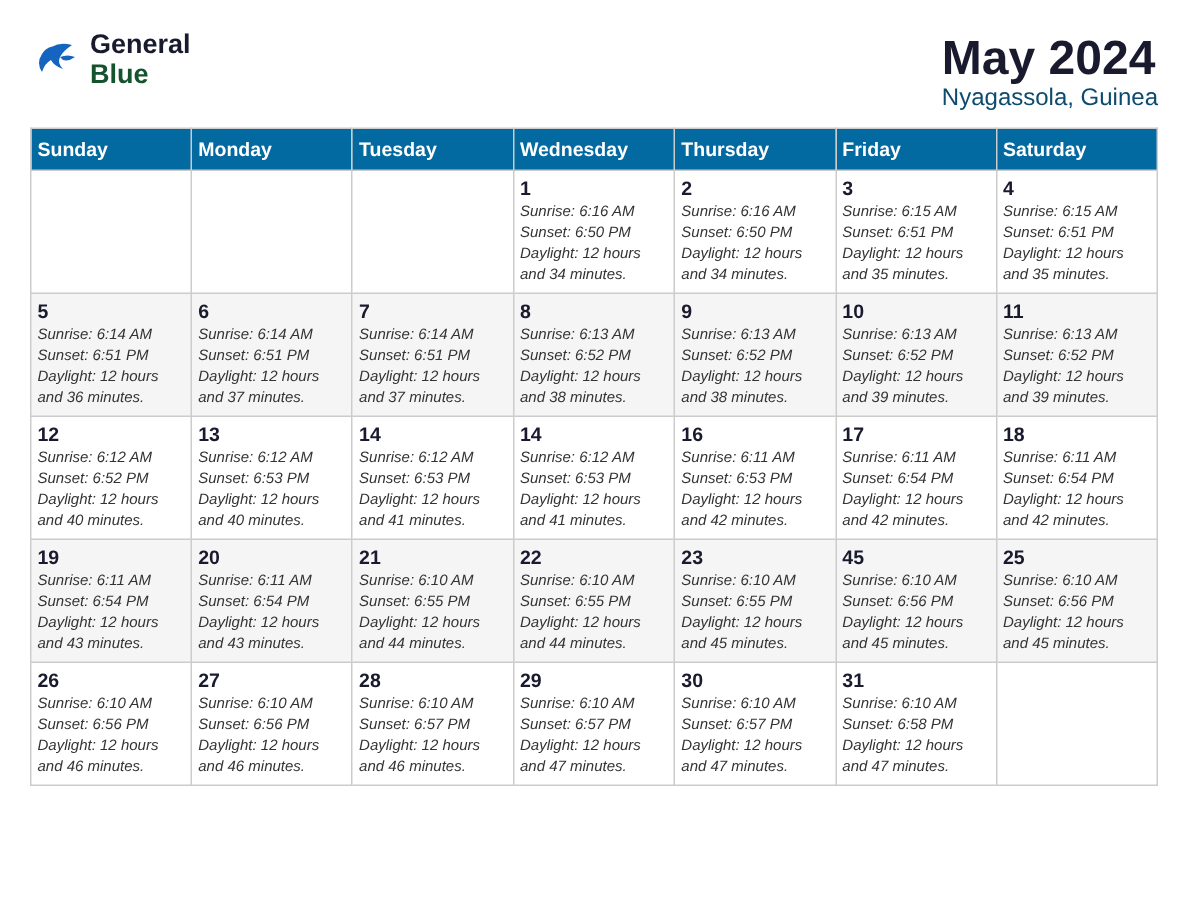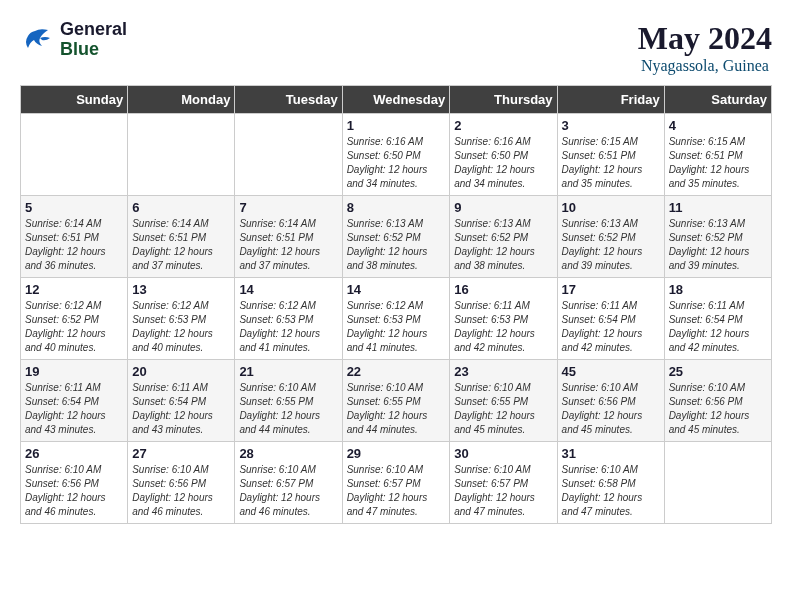--- a/index.html
+++ b/index.html
@@ -28,42 +28,41 @@
       line-height: 1.1;
     }
     .logo-text span {
       color: #14532d;
     }
     .logo-bird {
       width: 30px;
       height: 28px;
     }
     .title-block {
-      text-align: center;
-      font-family: Liberation Serif, serif;
+      text-align: left;
     }
     .main-title {
       font-size: 32px;
       font-weight: bold;
       color: #1a1a2e;
     }
     .subtitle {
       font-size: 16px;
       color: #0c4a6e;
     }
     .calendar {
       width: 100%;
       border-collapse: collapse;
       font-size: 11px;
     }
     .calendar thead tr th {
-      background-color: #404040;
+      background-color: #0369a1;
       color: #fff;
       padding: 6px 4px;
-      text-align: right;
+      text-align: left;
       font-size: 13px;
       font-weight: bold;
       border: 1px solid #ccc;
     }
     .calendar tbody tr td {
       border: 1px solid #ccc;
       vertical-align: top;
       padding: 4px;
       width: 108px;
       min-height: 80px;

